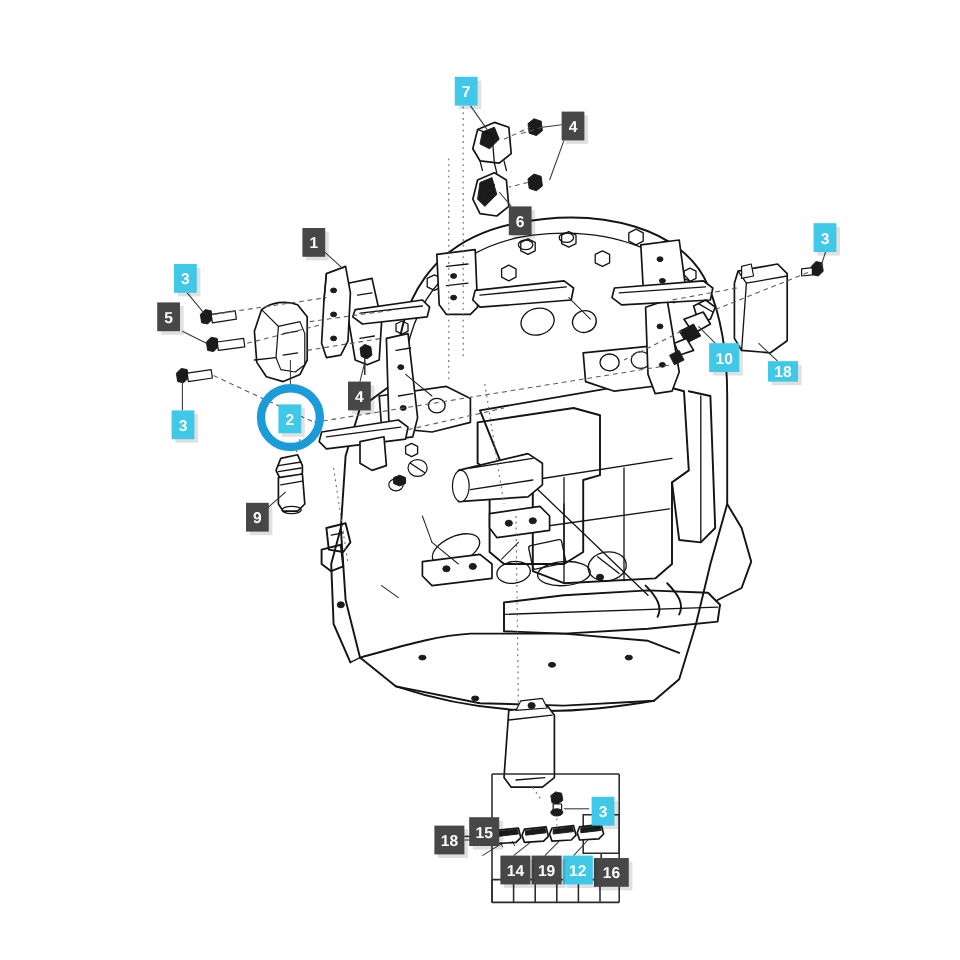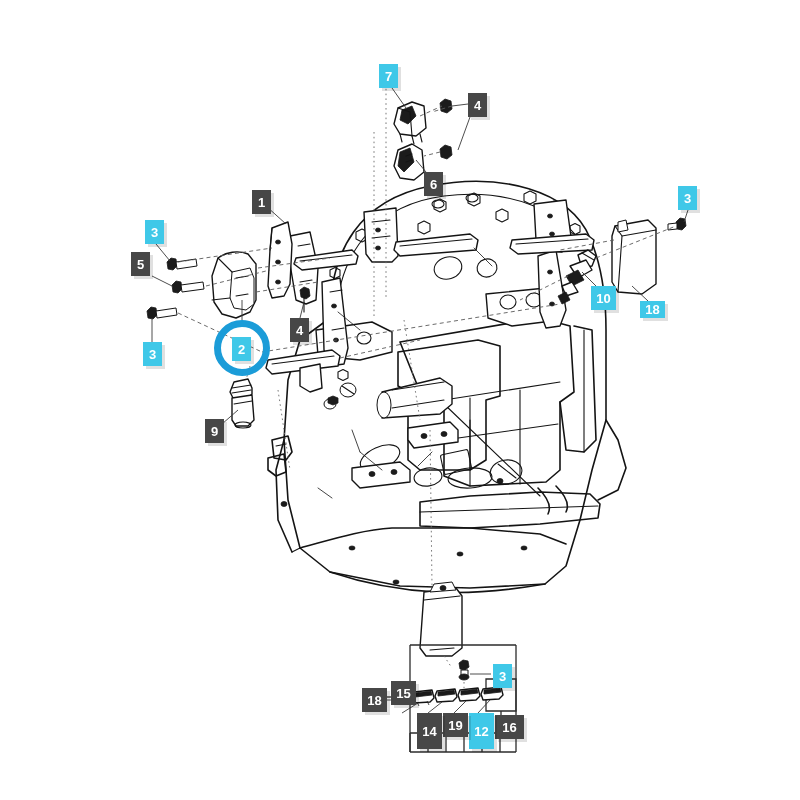--- a/index.html
+++ b/index.html
@@ -483,24 +483,24 @@
     <div class="callout cyan" style="left:379px; top:64px; width:19px; height:24px;">7</div>
 
     <div class="callout dark" style="left:205px; top:419px; width:19px; height:24px;">9</div>
 
     <div class="callout cyan w2" style="left:591px; top:286px; width:25px; height:24px;">10</div>
 
     <div class="callout dark w2" style="left:362px; top:688px; width:25px; height:24px;">18</div>
 
     <div class="callout dark w2" style="left:495px; top:715px; width:29px; height:24px;">16</div>
 
-    <div class="callout cyan w2" style="left:469px; top:713px; width:25px; height:36px;">12</div>
+    <div class="callout cyan w2" style="left:469px; top:713px; width:25px; height:24px;">12</div>
 
     <div class="callout dark w2" style="left:443px; top:713px; width:25px; height:24px;">19</div>
 
-    <div class="callout dark w2" style="left:417px; top:713px; width:25px; height:36px;">14</div>
+    <div class="callout dark w2" style="left:417px; top:713px; width:25px; height:24px;">14</div>
 
     <div class="callout dark w2" style="left:391px; top:681px; width:25px; height:24px;">15</div>
 
     <div class="callout cyan w2" style="left:640px; top:301px; width:25px; height:17px;">18</div>
 
   </div>
 </div>
 
 </body></html>

